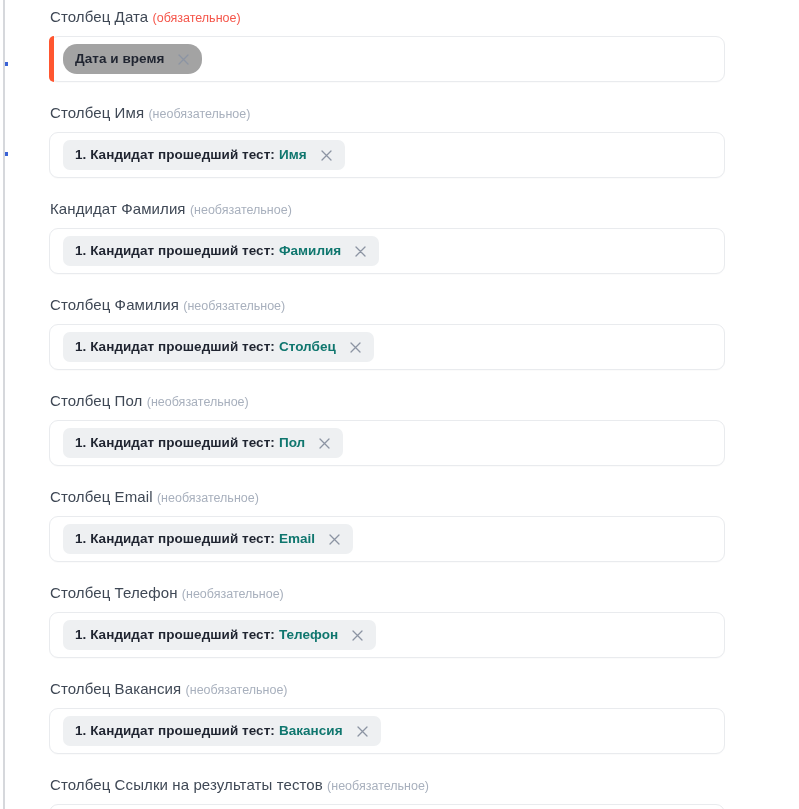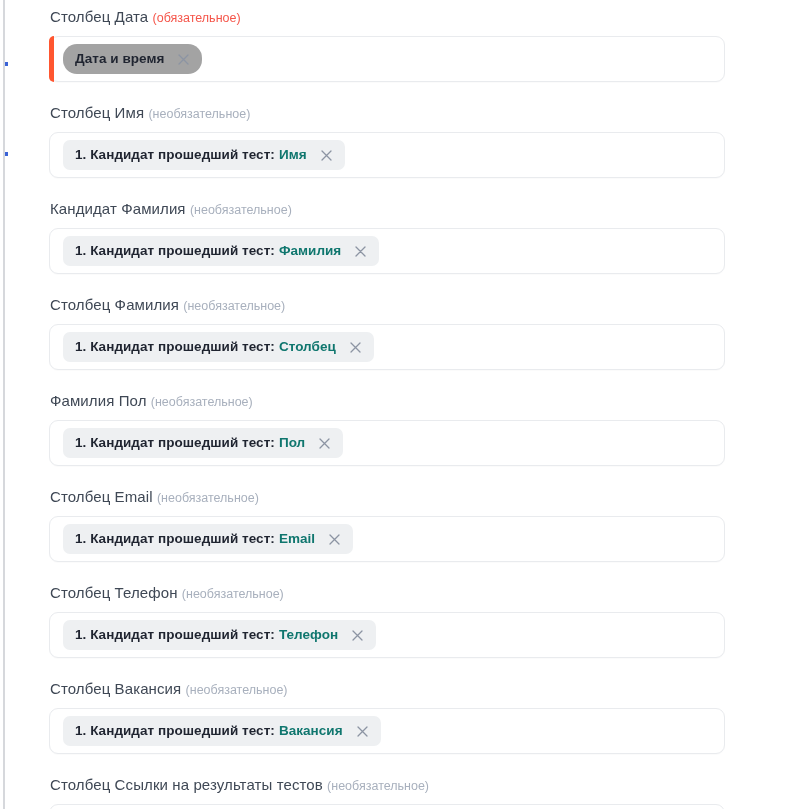--- a/index.html
+++ b/index.html
@@ -196,21 +196,21 @@
           <span class="tag-text"><span class="tag-prefix">1. Кандидат прошедший тест:</span><span class="tag-value">Столбец</span></span>
           <span class="tag-remove">
             <svg width="11" height="11" viewBox="0 0 11 11" fill="none">
               <path d="M1 1 L10 10 M10 1 L1 10" stroke="#8c94a3" stroke-width="1.3" stroke-linecap="round"></path>
             </svg>
           </span>
         </div>
       </div>
     </div>
     <div class="field-row">
-      <div class="field-label"><span>Фамилия Пол</span> <span class="opt">(необязательное)</span></div>
+      <div class="field-label"><span>Столбец Пол</span> <span class="opt">(необязательное)</span></div>
       <div class="field-box">
         <div class="tag">
           <span class="tag-text"><span class="tag-prefix">1. Кандидат прошедший тест:</span><span class="tag-value">Пол</span></span>
           <span class="tag-remove">
             <svg width="11" height="11" viewBox="0 0 11 11" fill="none">
               <path d="M1 1 L10 10 M10 1 L1 10" stroke="#8c94a3" stroke-width="1.3" stroke-linecap="round"></path>
             </svg>
           </span>
         </div>
       </div>

